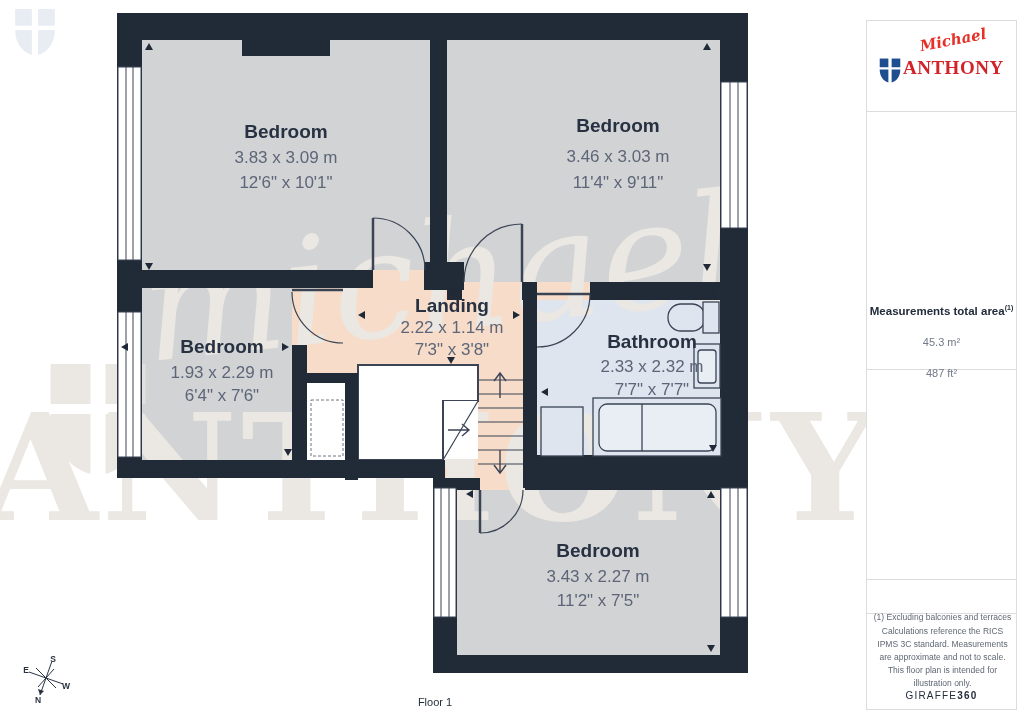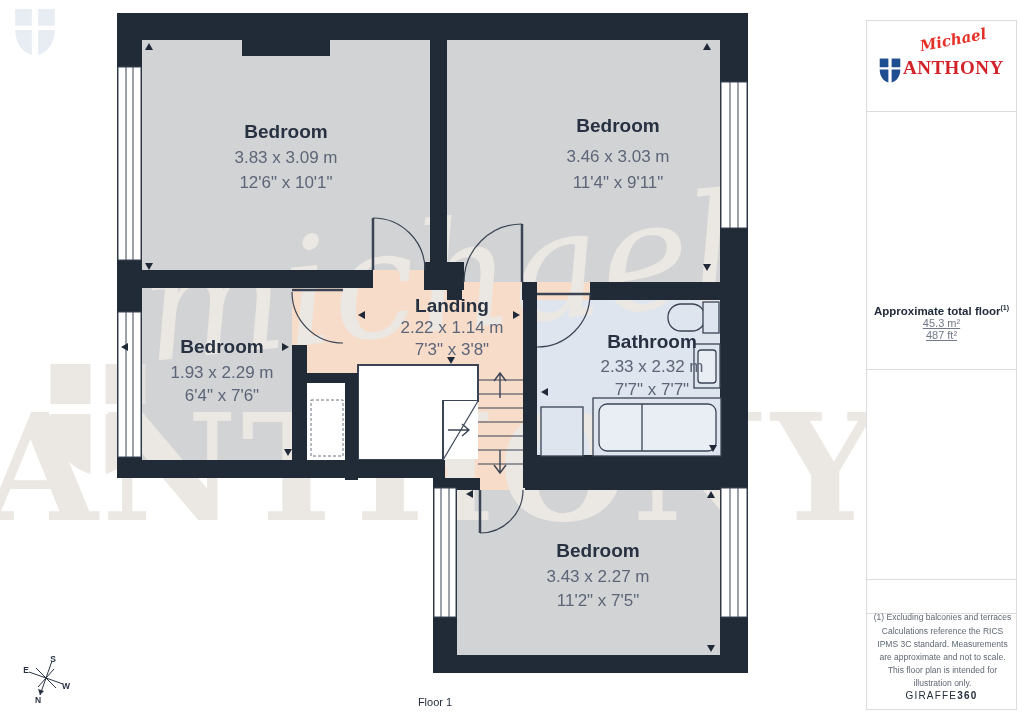--- a/index.html
+++ b/index.html
@@ -17,21 +17,21 @@
   .logo{position:absolute;left:0;top:0;width:100%;height:90px;}
   .logo .shield{position:absolute;left:12px;top:37px;width:22px;height:25px;}
   .logo .script{position:absolute;left:36px;top:10px;width:100px;text-align:center;
        font-family:"DejaVu Serif",serif;font-style:italic;font-weight:bold;font-size:15px;
        color:#e63129;transform:rotate(-11deg);}
   .logo .serifname{position:absolute;left:36px;top:36px;font-family:"Liberation Serif",serif;
        font-weight:bold;font-size:19px;color:#d2232a;letter-spacing:.5px;}
   .areablock{position:absolute;left:0;top:283px;width:100%;text-align:center;}
   .areablock .t{font-size:11.5px;font-weight:bold;color:#222c3a;}
   .areablock .t sup{font-size:7px;}
-  .areablock .v{font-size:11px;color:#727a88;margin-top:0;text-decoration:underline;}
+  .areablock .v{font-size:11px;color:#727a88;margin-top:19px;}
   .fnote{position:absolute;left:6px;top:566px;width:139px;text-align:center;
          font-size:8.5px;color:#5f6773;margin-top:25px;}
   .disc{position:absolute;left:10px;top:604px;width:131px;text-align:center;
         font-size:8.5px;line-height:13px;color:#5f6773;}
   .giraffe{position:absolute;left:0;top:669px;width:100%;text-align:center;
         font-size:10px;letter-spacing:1.2px;color:#232d3b;}
   .giraffe b{font-weight:bold;}
   .corner-shield{position:absolute;left:14px;top:8px;width:42px;height:48px;}
   .floorlabel{position:absolute;left:385px;top:696px;width:100px;text-align:center;
         font-size:11px;font-weight:normal;color:#1f2937;}
@@ -266,21 +266,21 @@
       <div class="script">Michael</div>
       <div class="serifname">ANTHONY</div>
     </div>
     <div class="hline" style="top:90px"></div>
     <div class="hline" style="top:348px"></div>
     <div class="hline" style="top:558px"></div>
     <div class="hline" style="top:592px"></div>
 
     <div class="areablock">
       <div class="t">
-        <span>Approximate total floor</span><sup>(1)</sup>
+        <span>Measurements total area</span><sup>(1)</sup>
       </div>
       <div class="v">45.3 m²</div>
       <div class="v">487 ft²</div>
     </div>
 
     <div class="fnote">(1) Excluding balconies and terraces</div>
     <div class="disc">Calculations reference the RICS IPMS 3C standard. Measurements are approximate and not to scale. This floor plan is intended for illustration only.</div>
     <div class="giraffe">
       <span>GIRAFFE</span><b>360</b>
     </div>

